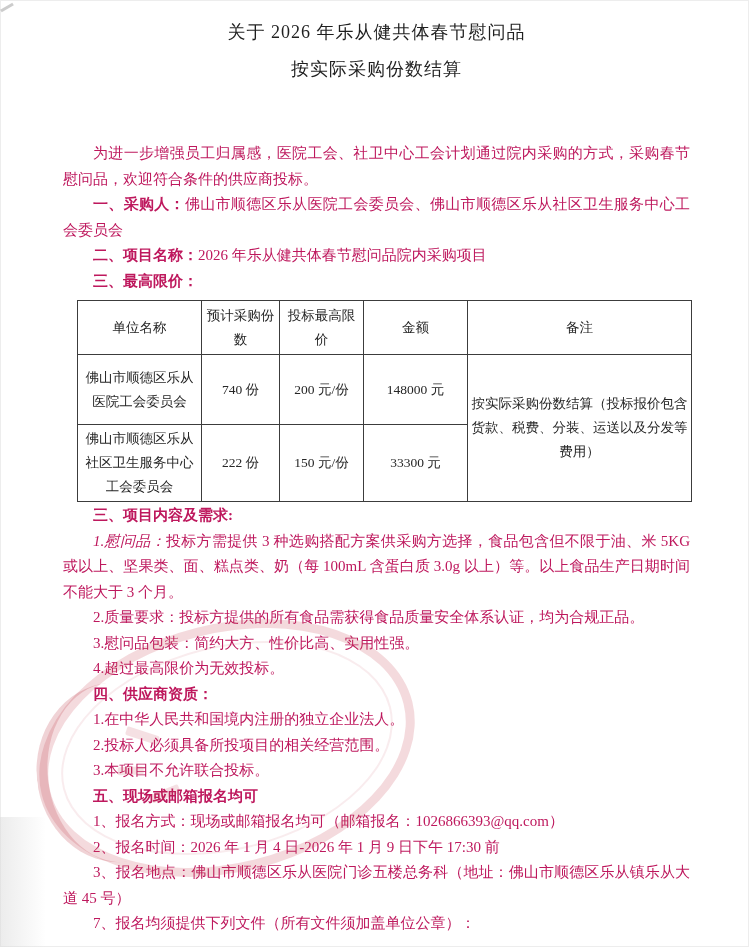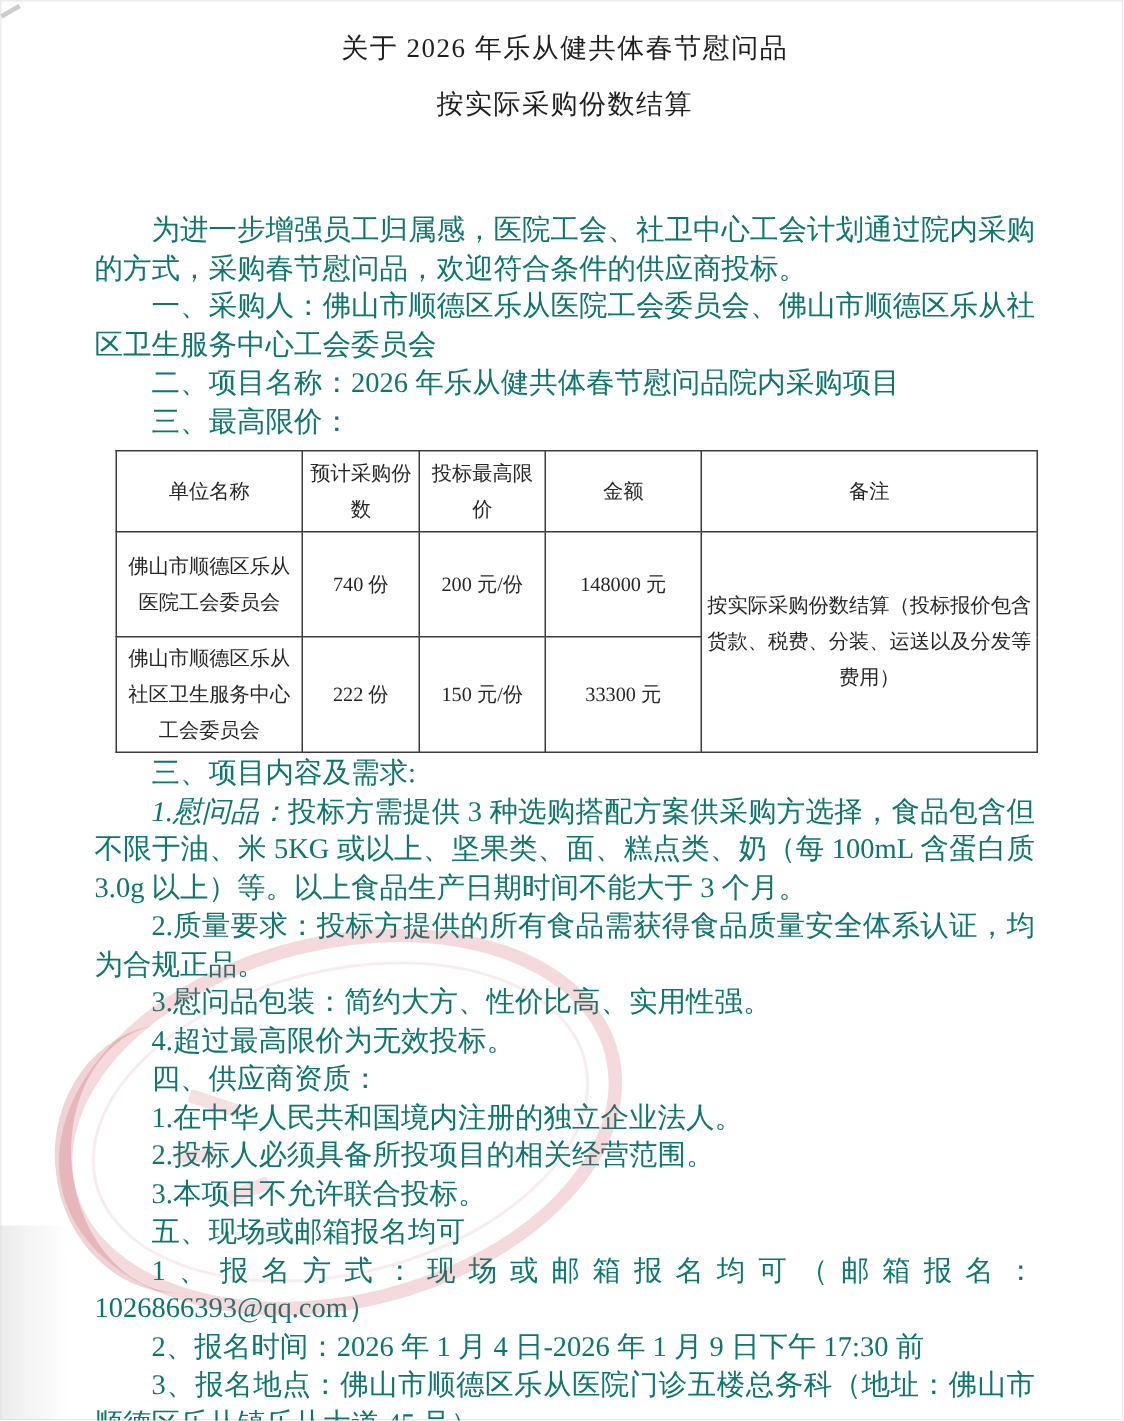--- a/index.html
+++ b/index.html
@@ -20,25 +20,25 @@
     background:linear-gradient(to right,#dcdcdc 0%,rgba(220,220,220,0) 85%);
     opacity:.55;pointer-events:none;
   }
   .corner-artifact{
     position:absolute;left:0;top:6px;width:14px;height:3px;
     background:#9a9a9a;opacity:.5;transform:rotate(-30deg);pointer-events:none;
   }
   h1.title{margin:0;font-size:18px;font-weight:normal;text-align:center;line-height:37px;color:#1f1f1f;}
   h1.title .tline{display:block;letter-spacing:1px;}
   .para{
-    margin:0;font-size:19px;line-height:25.5px;text-align:justify;
-    text-indent:2em;color:#0f766e;
+    margin:0;font-size:15px;line-height:25.5px;text-align:justify;
+    text-indent:2em;color:#be185d;
   }
   .intro{margin-top:53px;}
-  .b{font-weight:normal;}
+  .b{font-weight:bold;}
   .it{font-style:italic;}
   
   table.limits{
     border-collapse:collapse;table-layout:fixed;
     width:614px;margin:6px 0 1px 14px;
     font-size:13.5px;color:#262626;
   }
   table.limits th,table.limits td{
     border:1px solid #3c3c3c;text-align:center;vertical-align:middle;
     padding:2px 3px;line-height:24px;font-weight:normal;

